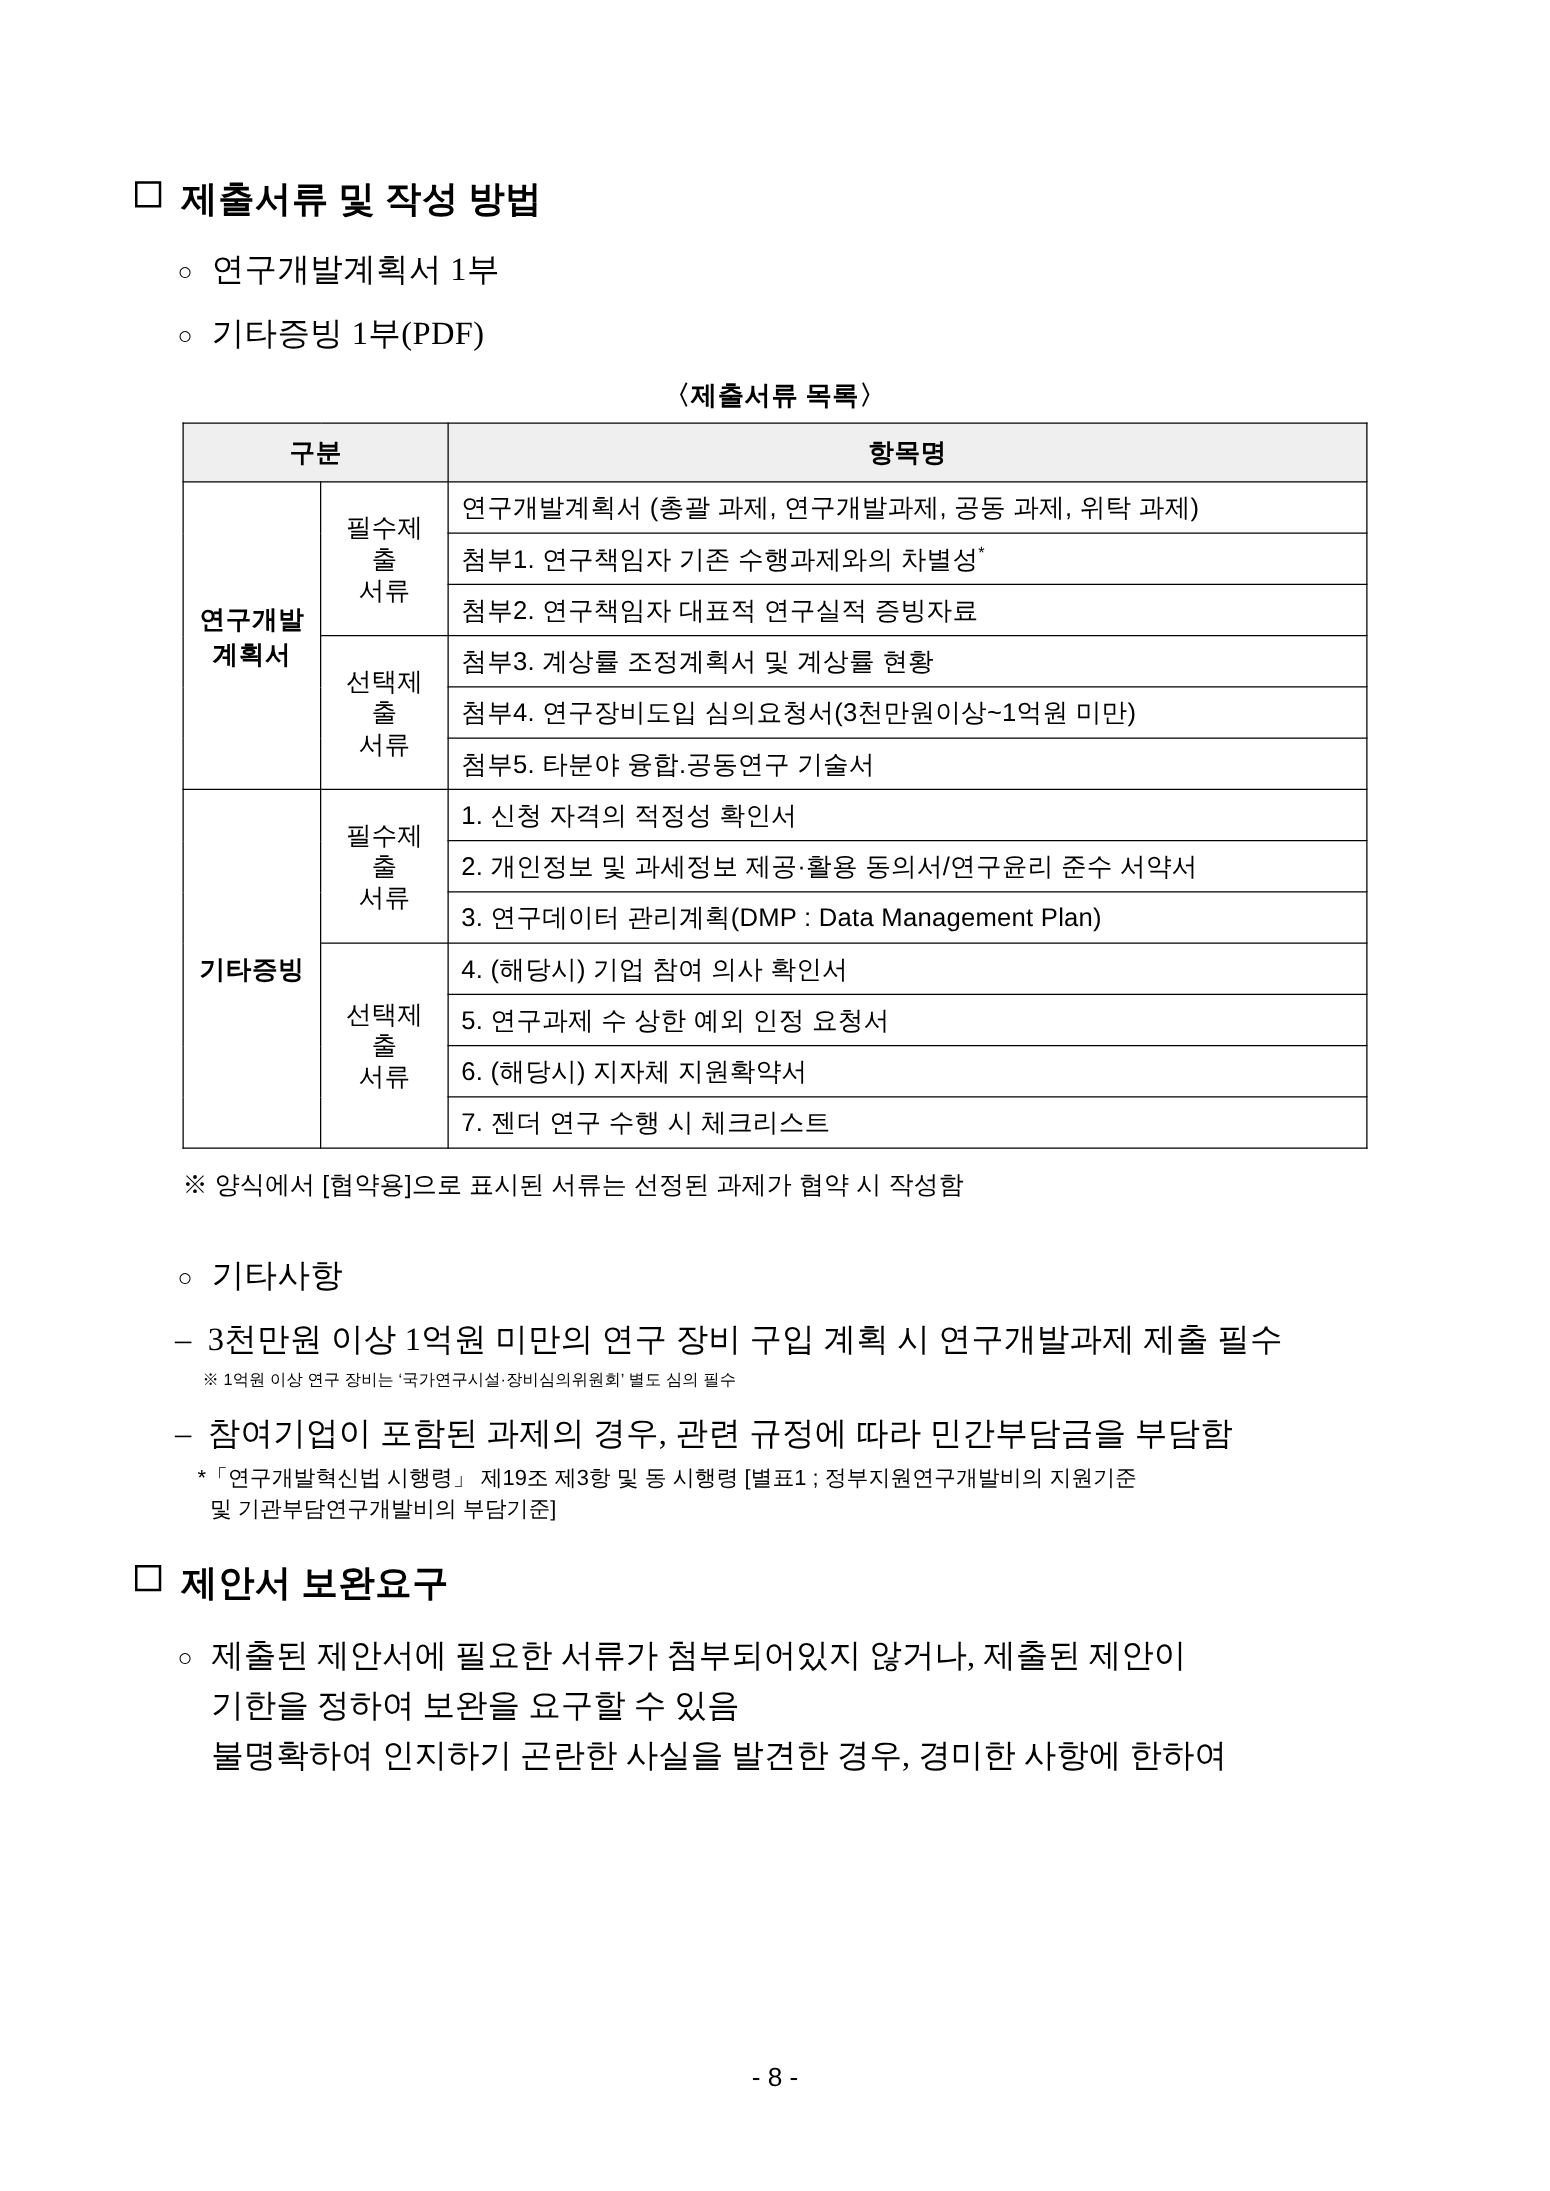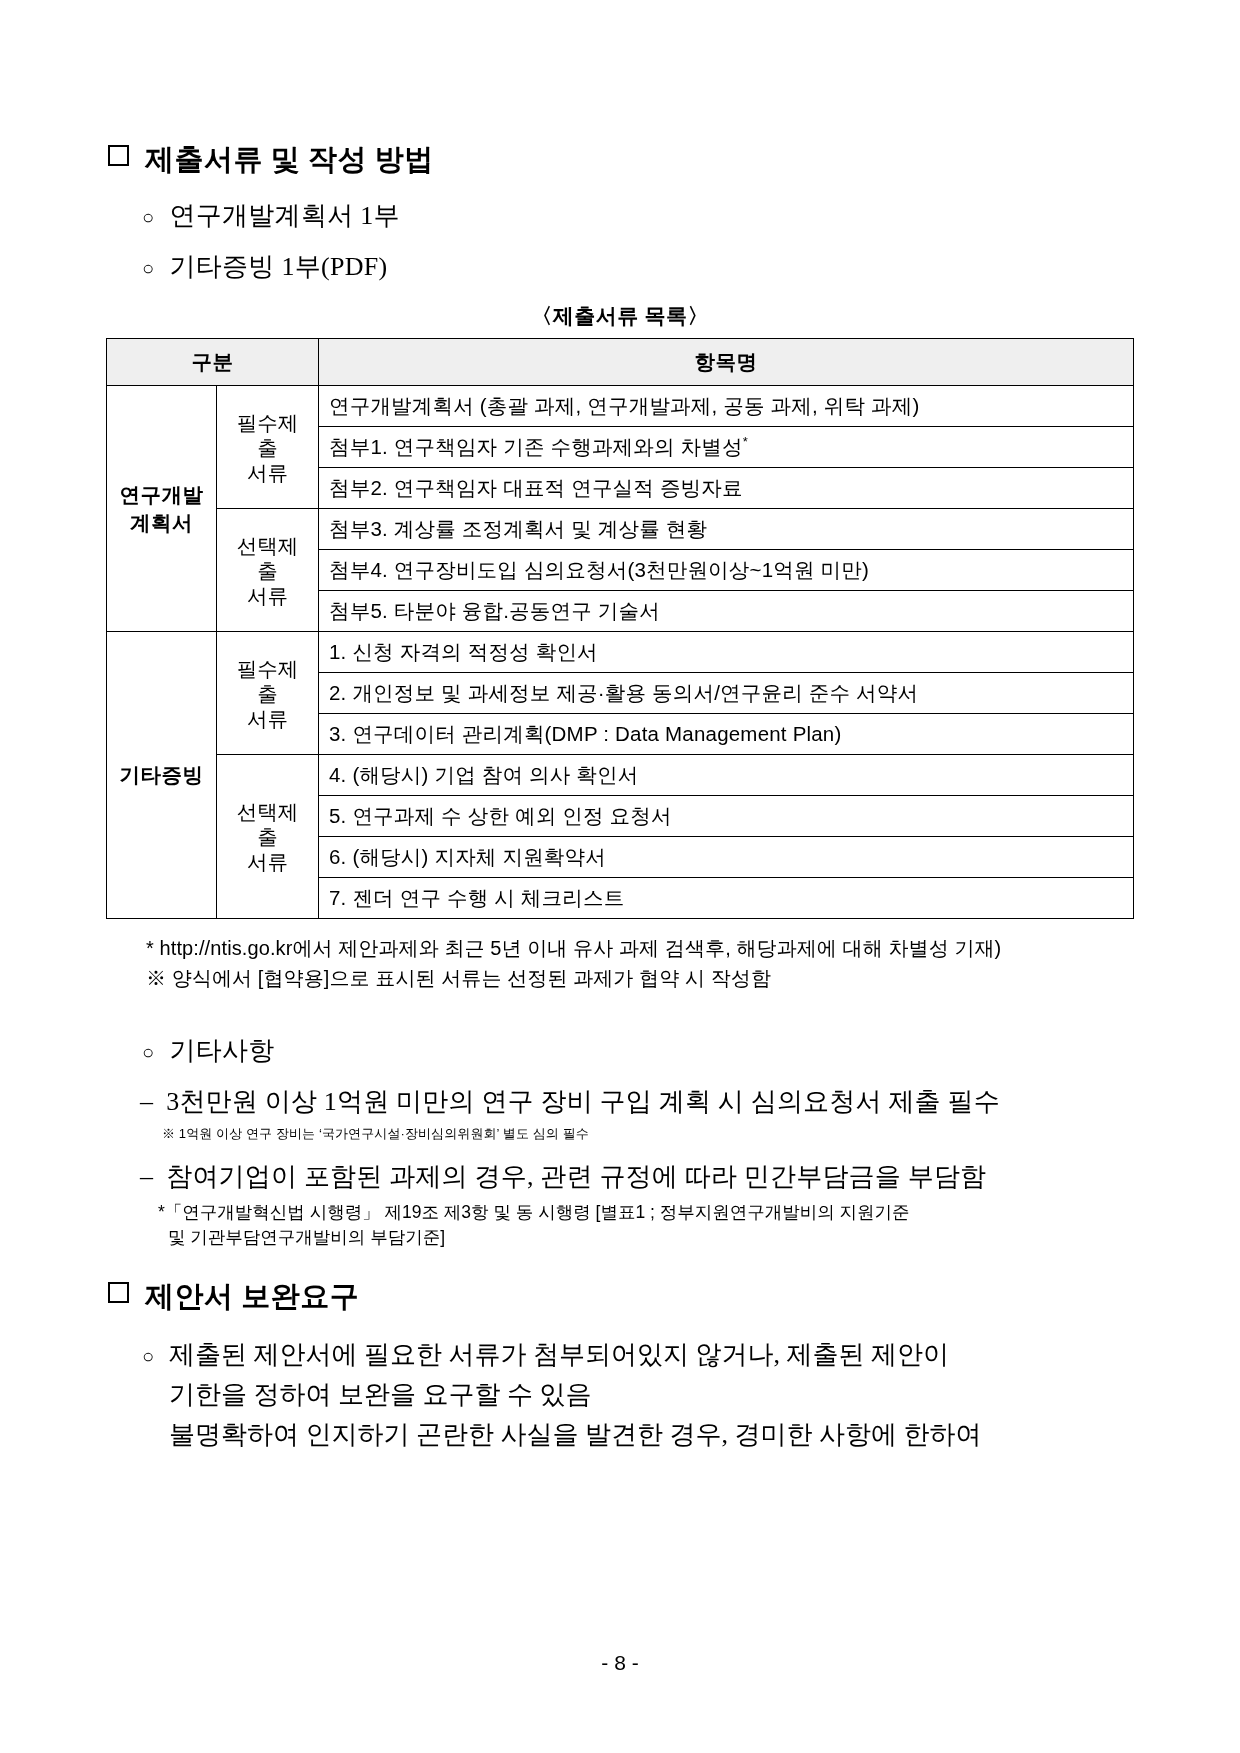--- a/index.html
+++ b/index.html
@@ -67,21 +67,21 @@
   
   .table-caption {
     text-align: center;
     font-size: 21px;
     font-weight: bold;
     margin: 18px 0 8px 0;
     letter-spacing: 0.5px;
   }
   table.doc {
     border-collapse: collapse;
-    width: 1028px;
+    width: 948px;
     margin: 0 auto;
     table-layout: fixed;
     font-family: "Liberation Sans", sans-serif;
   }
   table.doc th, table.doc td {
     border: 1px solid #000;
     font-size: 20.5px;
     padding: 6px 10px;
     vertical-align: middle;
   }
@@ -240,34 +240,33 @@
       <tr>
         <td class="item">6. (해당시) 지자체 지원확약서</td>
       </tr>
       <tr>
         <td class="item">7. 젠더 연구 수행 시 체크리스트</td>
       </tr>
     </tbody>
   </table>
 
   <div class="notes">
-    <div>* http://ntis.go.kr에서 제안과제와 최근 5년 이내 유사 과제 검색후, 해당과제에 대해 차별성 기재)</div>
     <div>※ 양식에서 [협약용]으로 표시된 서류는 선정된 과제가 협약 시 작성함</div>
   </div>
 
   <div class="spacer-lg"></div>
 
   <div class="bullet-o">
     <span class="ring">○</span>
     <span>기타사항</span>
   </div>
 
   <div class="bullet-dash">
     <span class="dash">–</span>
-    <span>3천만원 이상 1억원 미만의 연구 장비 구입 계획 시 심의요청서 제출 필수</span>
+    <span>3천만원 이상 1억원 미만의 연구 장비 구입 계획 시 연구개발과제 제출 필수</span>
   </div>
   <div class="note-small">※ 1억원 이상 연구 장비는 ‘국가연구시설·장비심의위원회’ 별도 심의 필수</div>
 
   <div class="bullet-dash">
     <span class="dash">–</span>
     <span>참여기업이 포함된 과제의 경우, 관련 규정에 따라 민간부담금을 부담함</span>
   </div>
   <div class="note-tiny">
     <span>*「연구개발혁신법 시행령」 제19조 제3항 및 동 시행령 [별표1 ; 정부지원연구개발비의 지원기준</span>
     <span class="ind">및 기관부담연구개발비의 부담기준]</span>

